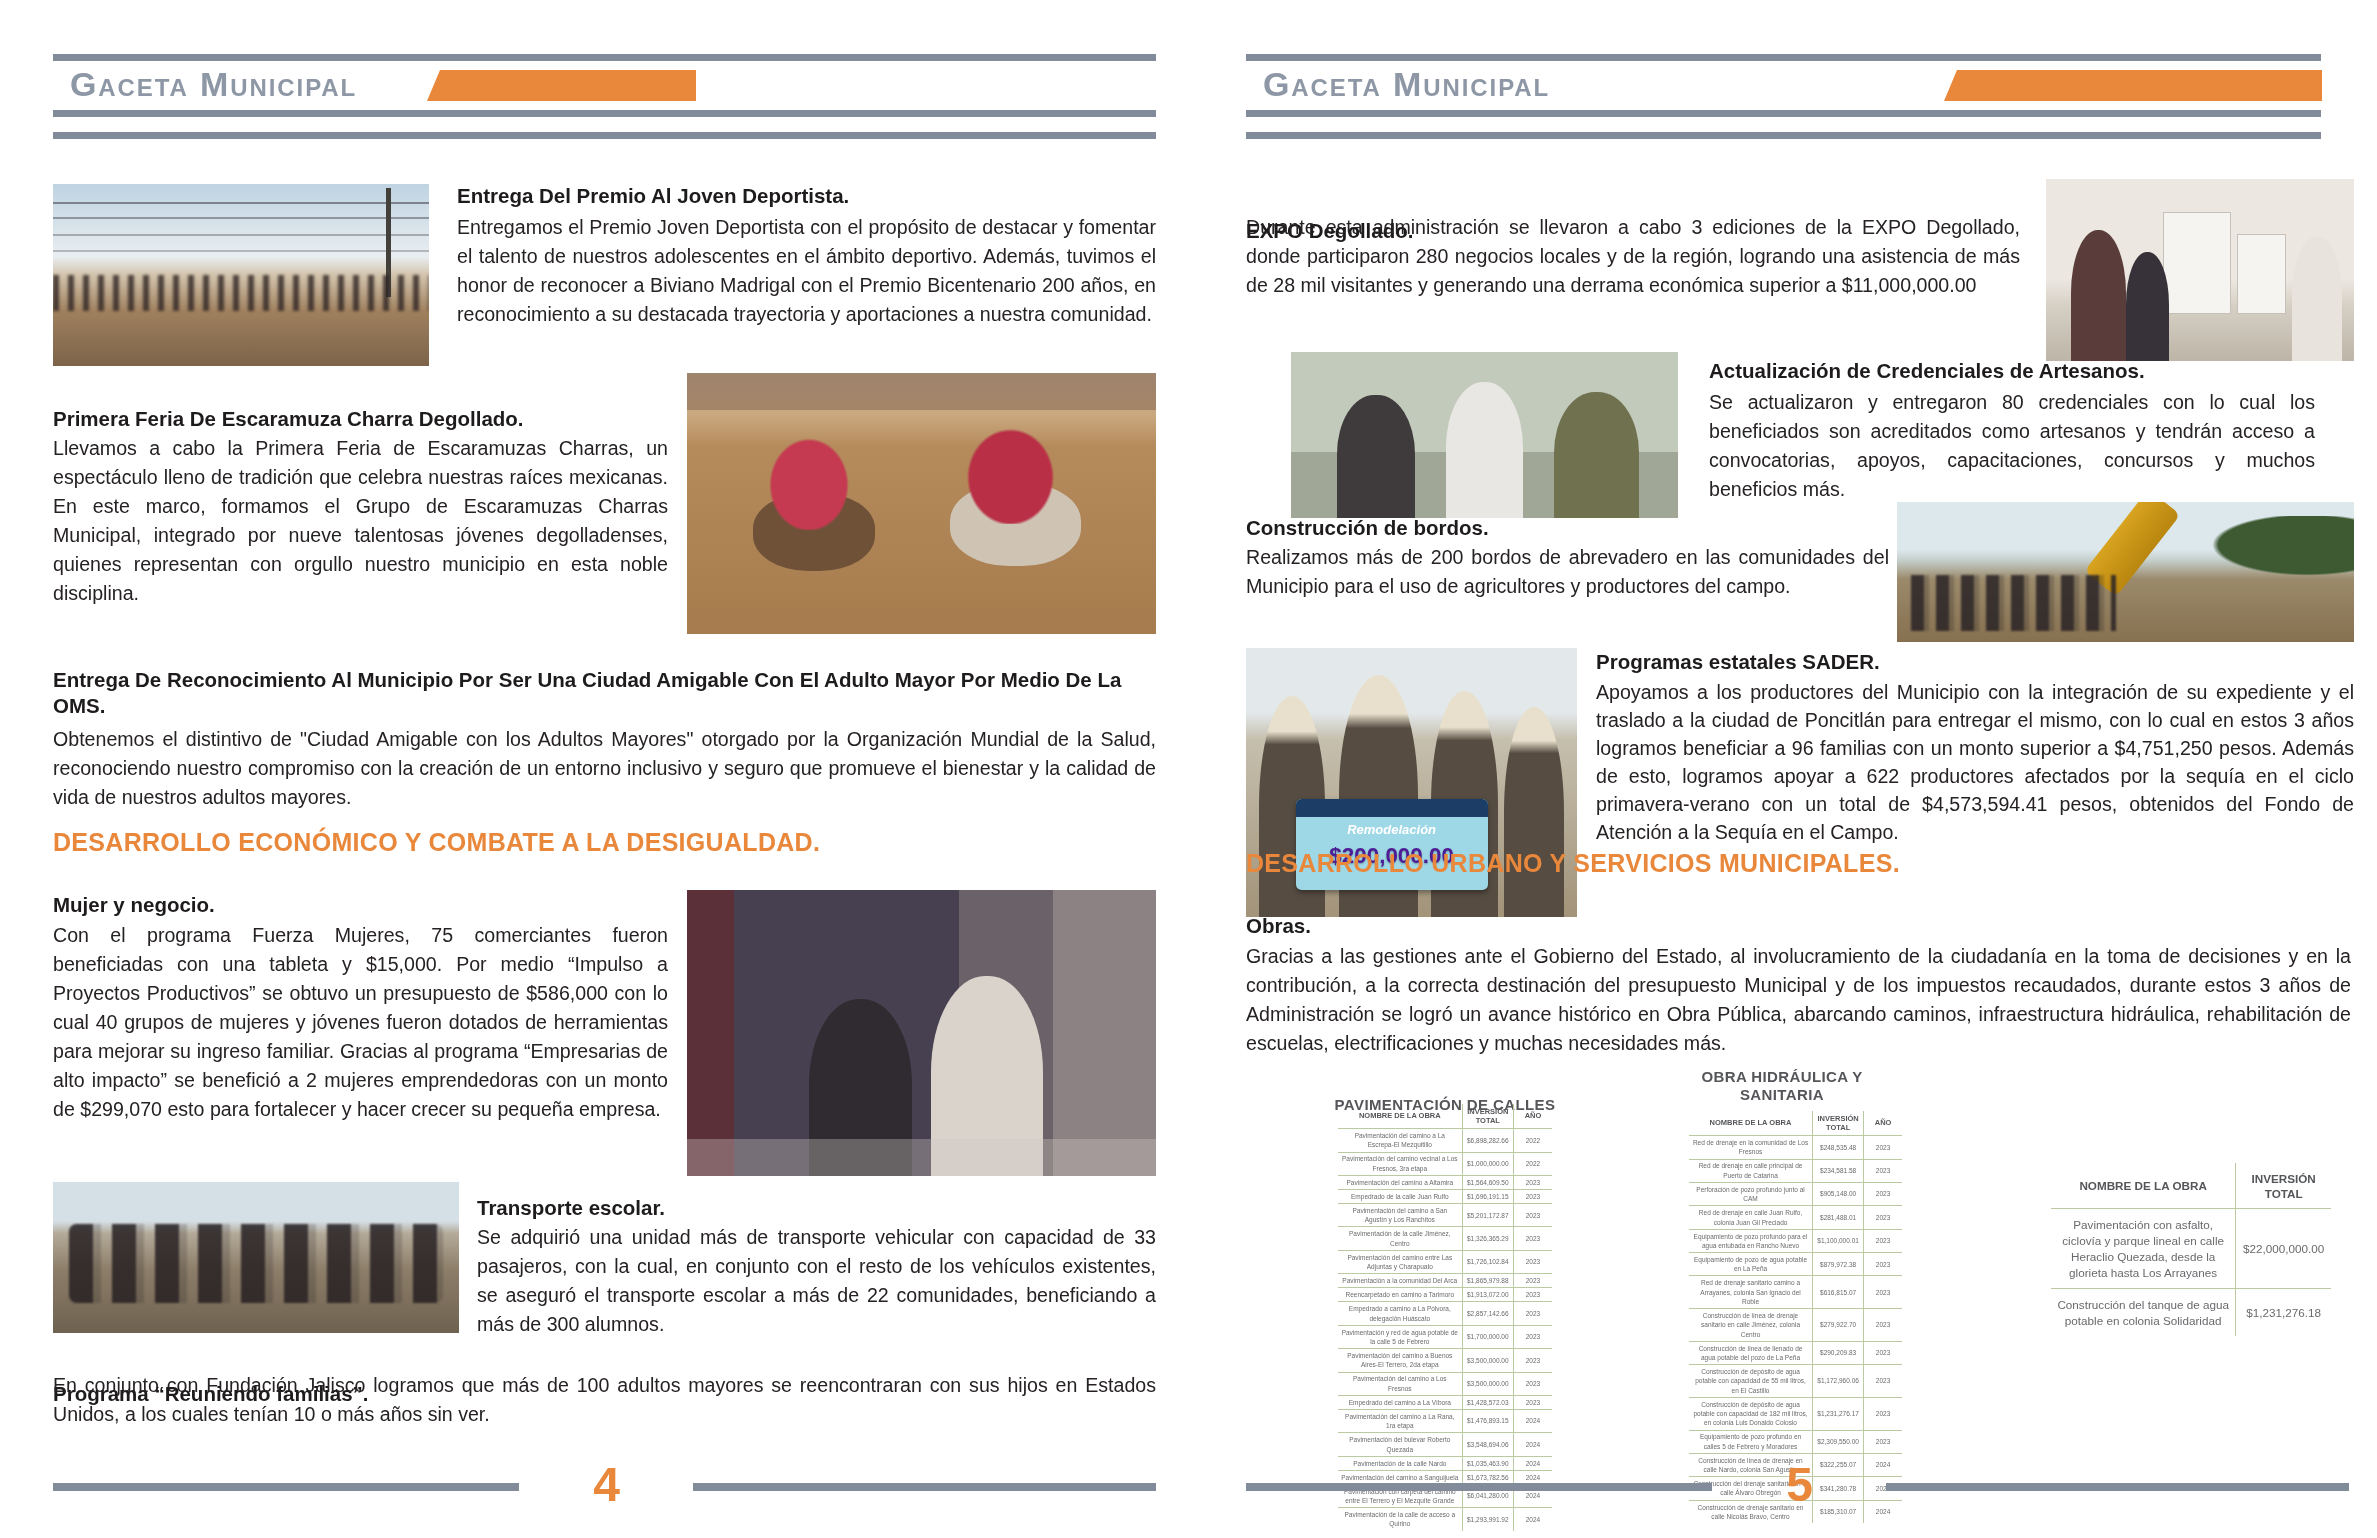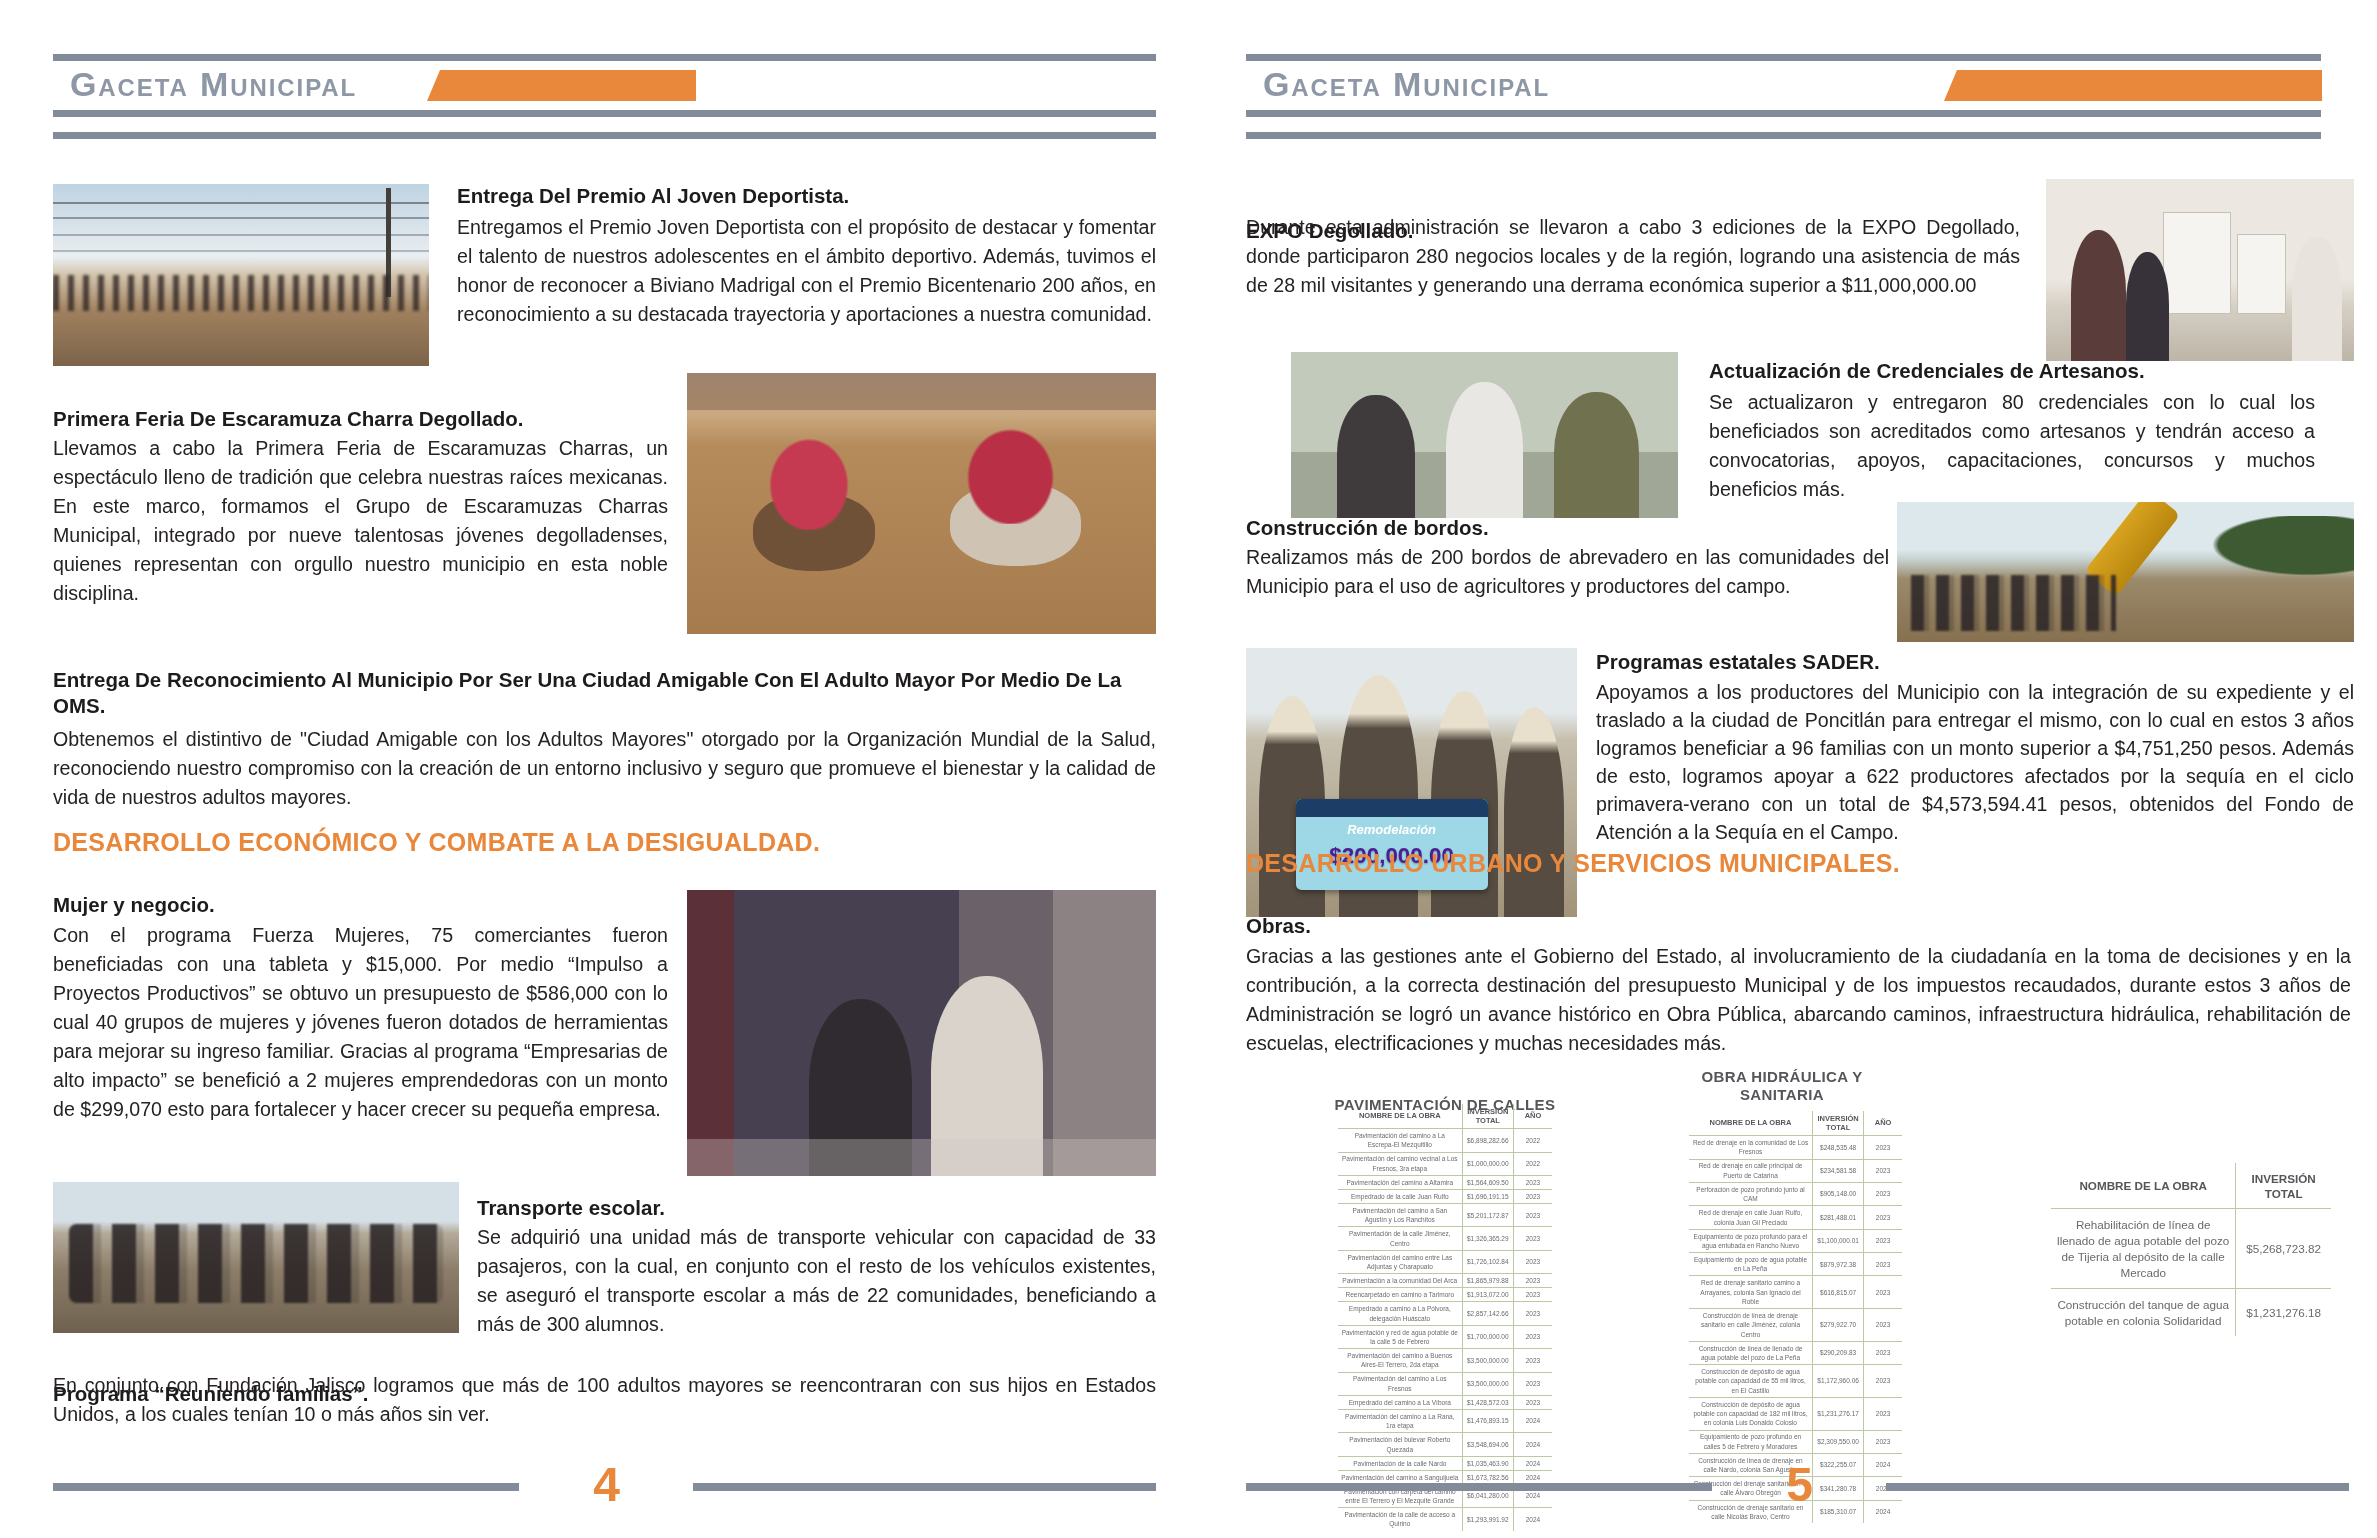--- a/index.html
+++ b/index.html
@@ -412,22 +412,22 @@
 <div class="abs tbl tbl-l t3" style="left:2051px; top:1163px; width:280px;">
     <table>
       <thead>
         <tr>
           <th>NOMBRE DE LA OBRA</th>
           <th>INVERSIÓN TOTAL</th>
         </tr>
       </thead>
       <tbody>
         <tr>
-          <td>Rehabilitación de línea de llenado de agua potable del pozo de Tijeria al depósito de la calle Mercado</td>
-          <td>$5,268,723.82</td>
+          <td>Pavimentación con asfalto, ciclovía y parque lineal en calle Heraclio Quezada, desde la glorieta hasta Los Arrayanes</td>
+          <td>$22,000,000.00</td>
         </tr>
         <tr>
           <td>Construcción del tanque de agua potable en colonia Solidaridad</td>
           <td>$1,231,276.18</td>
         </tr>
       </tbody>
     </table>
   </div>
 
 <div class="abs fbar" style="left:1246px; top:1483px; width:466px;"></div>

